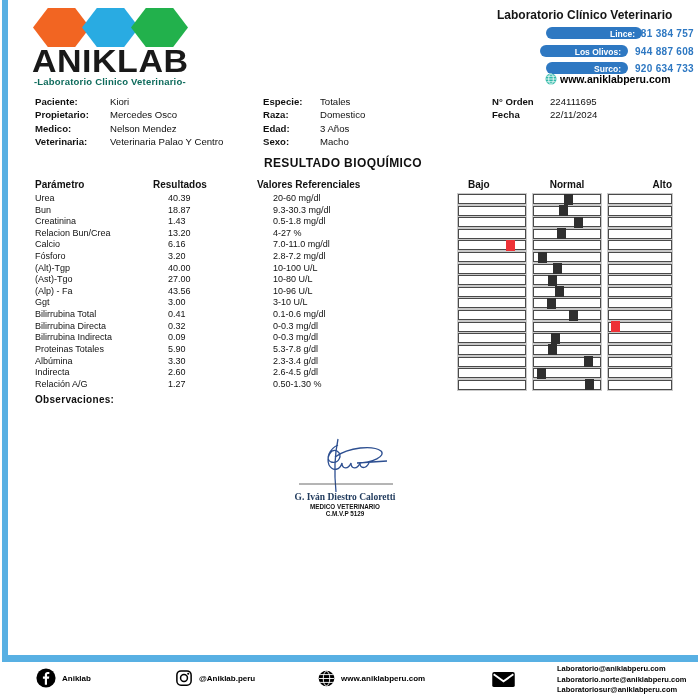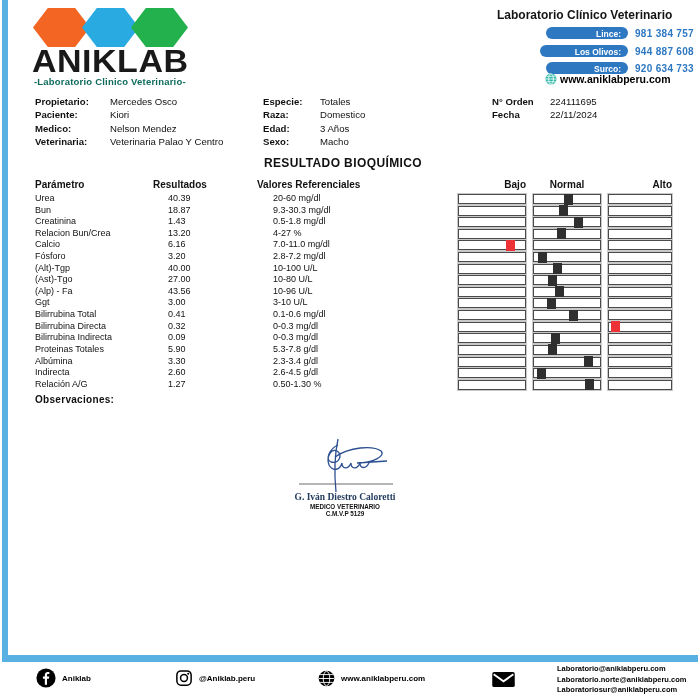--- a/index.html
+++ b/index.html
@@ -14,41 +14,41 @@
   .hex{width:57px;height:39px;clip-path:polygon(26% 0,74% 0,100% 50%,74% 100%,26% 100%,0 50%);}
   .hex + .hex{margin-left:-8px;}
   .brand{position:absolute;left:32px;top:44px;font-size:34px;font-weight:900;color:#191919;
          letter-spacing:.5px;transform:scaleY(.9);transform-origin:top left;white-space:nowrap;}
   .brand-tag{position:absolute;left:34px;top:76px;font-size:9.5px;font-weight:700;color:#0E6B5C;letter-spacing:.2px;white-space:nowrap;}
 
   
   .contact-title{position:absolute;left:497px;top:8px;font-size:12px;font-weight:600;color:#151515;white-space:nowrap;}
   .pill{position:absolute;height:12px;background:#2E78C2;border-radius:8px;color:#fff;
         font-size:8.5px;font-weight:700;text-align:right;box-sizing:border-box;padding:2px 7px 0 10px;white-space:nowrap;}
-  .pill1{left:546px;top:27px;width:82px;}
+  .pill1{left:546px;top:27px;width:96px;}
   .pill2{left:540px;top:45px;width:88px;}
   .pill3{left:546px;top:62px;width:82px;}
   .phone{position:absolute;left:635px;font-size:10px;font-weight:700;color:#2E78C2;letter-spacing:.3px;white-space:nowrap;}
   .ph1{top:28px}.ph2{top:46px}.ph3{top:63px}
   .site-top{position:absolute;left:545px;top:73px;display:flex;align-items:center;gap:3px;}
   .site-top .txt{font-size:10.5px;font-weight:700;color:#000;white-space:nowrap;}
 
   
   .patient-col{position:absolute;top:95px;}
   .pc1{left:35px}.pc2{left:263px}.pc3{left:492px}
   .p-row{position:relative;height:13.4px;font-size:9.6px;line-height:13.4px;white-space:nowrap;}
   .p-label{font-weight:700;display:inline-block;}
   .pc1 .p-label{width:75px}.pc2 .p-label{width:57px}.pc3 .p-label{width:58px}
 
   
   .report-title{position:absolute;left:160px;top:156px;width:366px;text-align:center;
                 font-size:12px;font-weight:700;letter-spacing:.4px;white-space:nowrap;}
   .th{position:absolute;top:179px;font-size:10px;font-weight:700;white-space:nowrap;}
   .th-param{left:35px}.th-result{left:153px}.th-ref{left:257px}
-  .th-bajo{left:458px;width:68px;text-align:right;}
+  .th-bajo{left:468px;width:68px;text-align:left;}
   .th-normal{left:533px;width:68px;text-align:center;}
   .th-alto{left:608px;width:64px;text-align:right;}
   .rows{position:absolute;left:0;top:193px;width:700px;}
   .row{position:relative;height:11.62px;}
   .cell{position:absolute;font-size:9px;line-height:11.6px;white-space:nowrap;}
   .c-param{left:35px}.c-result{left:168px}.c-ref{left:273px}
   .rbox{position:absolute;top:1px;height:8px;background:#fff;border:1px solid #4a4a4a;
         box-shadow:0 0 0 1px #c9c9c9;}
   .b-bajo{left:458px;width:66px}.b-normal{left:533px;width:66px}.b-alto{left:608px;width:62px}
   .marker{position:absolute;top:-1.5px;width:9px;height:11px;background:#2f2f2f;}
@@ -103,22 +103,22 @@
           <g stroke="#fff" stroke-width="1.6" fill="none">
             <ellipse cx="12" cy="12" rx="4.6" ry="10.2"></ellipse>
             <path d="M1.5 12h21M3 6.5h18M3 17.5h18"></path>
           </g>
         </svg>
     </span>
     <span class="txt">www.aniklabperu.com</span>
   </div>
 
   <div class="patient-col pc1">
+      <div class="p-row"><span class="p-label">Paciente:</span><span>Kiori</span></div>
       <div class="p-row"><span class="p-label">Propietario:</span><span>Mercedes Osco</span></div>
-      <div class="p-row"><span class="p-label">Paciente:</span><span>Kiori</span></div>
       <div class="p-row"><span class="p-label">Medico:</span><span>Nelson Mendez</span></div>
       <div class="p-row"><span class="p-label">Veterinaria:</span><span>Veterinaria Palao Y Centro</span></div>
     </div>
   <div class="patient-col pc2">
       <div class="p-row"><span class="p-label">Especie:</span><span>Totales</span></div>
       <div class="p-row"><span class="p-label">Raza:</span><span>Domestico</span></div>
       <div class="p-row"><span class="p-label">Edad:</span><span>3 Años</span></div>
       <div class="p-row"><span class="p-label">Sexo:</span><span>Macho</span></div>
     </div>
   <div class="patient-col pc3">

